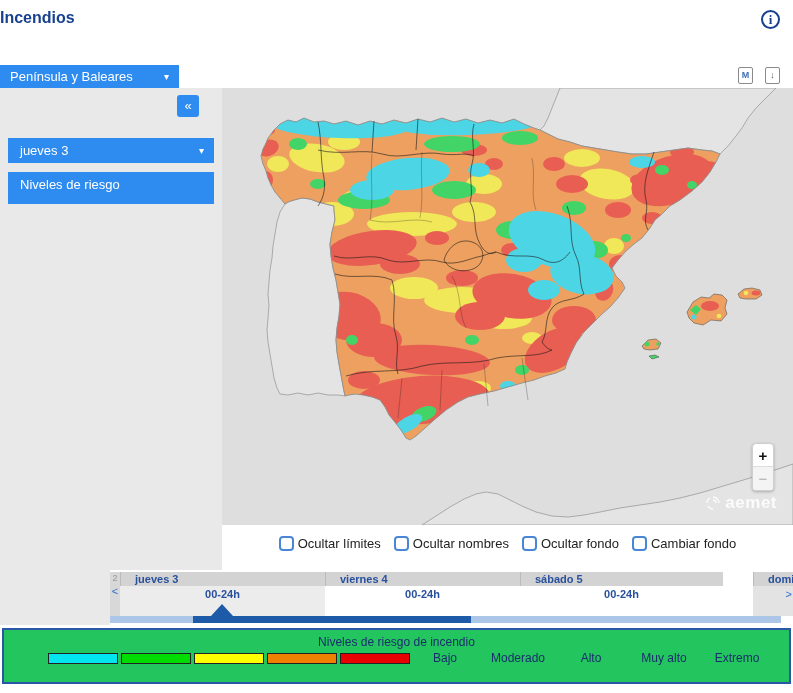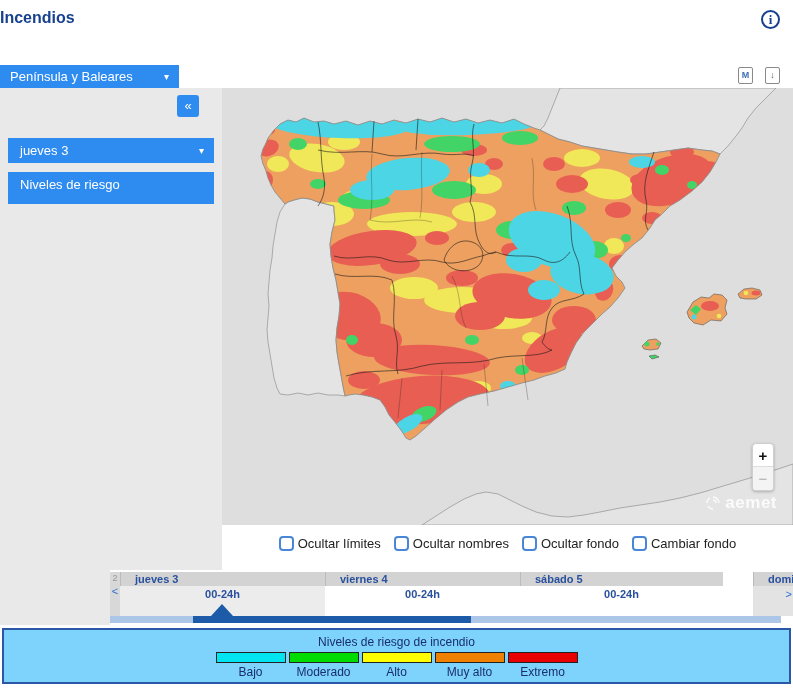--- a/index.html
+++ b/index.html
@@ -75,23 +75,23 @@
   .tl-col.dim .bd { background:#e3e3e3; }
   .tl-next { position:absolute; top:16px; right:1px; color:#2e6fd0; font-size:11px; cursor:pointer; }
   .tl-bar { position:absolute; top:44px; left:0; width:683px; height:7px; }
   .tl-bar .seg { position:absolute; top:0; height:7px; }
   .tl-marker { position:absolute; top:32px; left:101px; width:0; height:0;
     border-left:11px solid transparent; border-right:11px solid transparent;
     border-bottom:12px solid #1d5ba8; cursor:pointer; }
 
   
   .legend { position:absolute; top:628px; left:2px; width:789px; height:56px;
-    border:2px solid #2a57a8; background:#7dd3fc; }
+    border:2px solid #2a57a8; background:#22c55e; }
   .legend-title { text-align:center; font-size:12px; color:#1a2e6e; margin-top:5px; }
-  .legend-rows { display:flex; flex-direction:column; align-items:center; }
+  .legend-rows { display:flex; flex-direction:row; align-items:center;margin-left:44px; }
   .swatches { display:flex; gap:3px; margin-top:3px; }
   .swatches .sw { width:70px; height:11px; border:1px solid #222; }
   .sw-labels { display:flex; gap:3px; margin-top:2px; }
   .sw-labels span { width:70px; text-align:center; font-size:12px; color:#1a2e6e; }
 </style>
 </head>
 <body>
 
 <div class="app">
 

